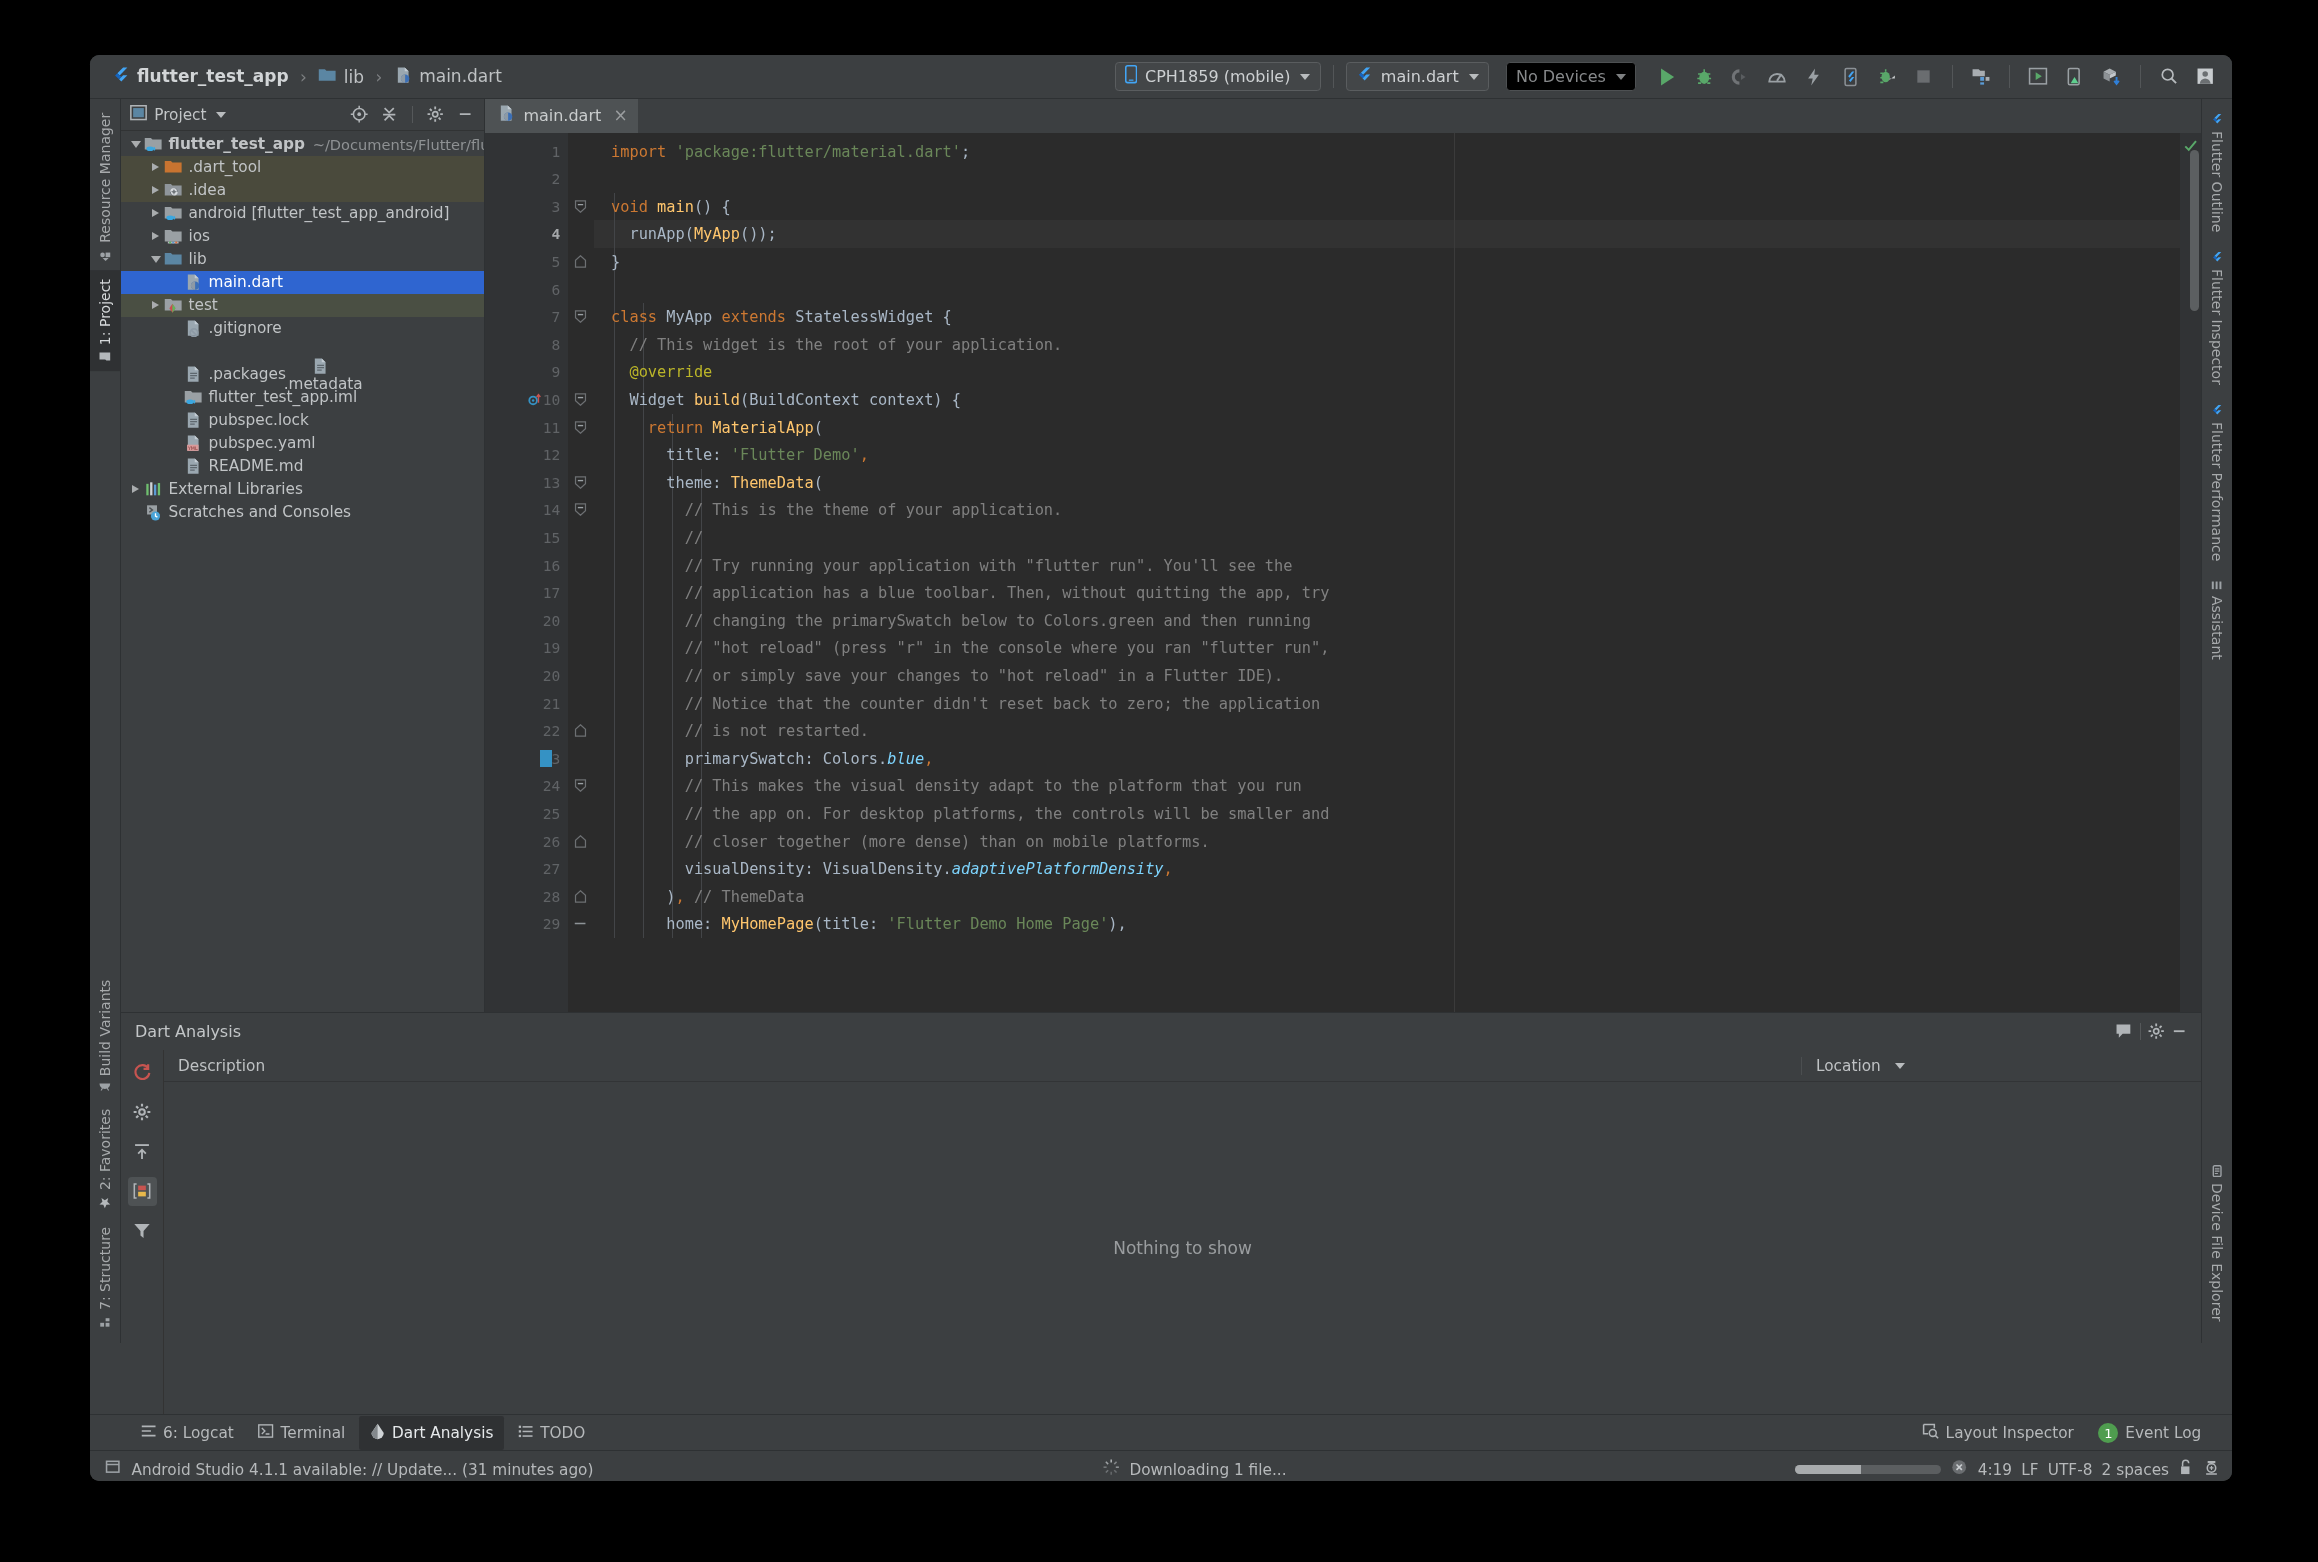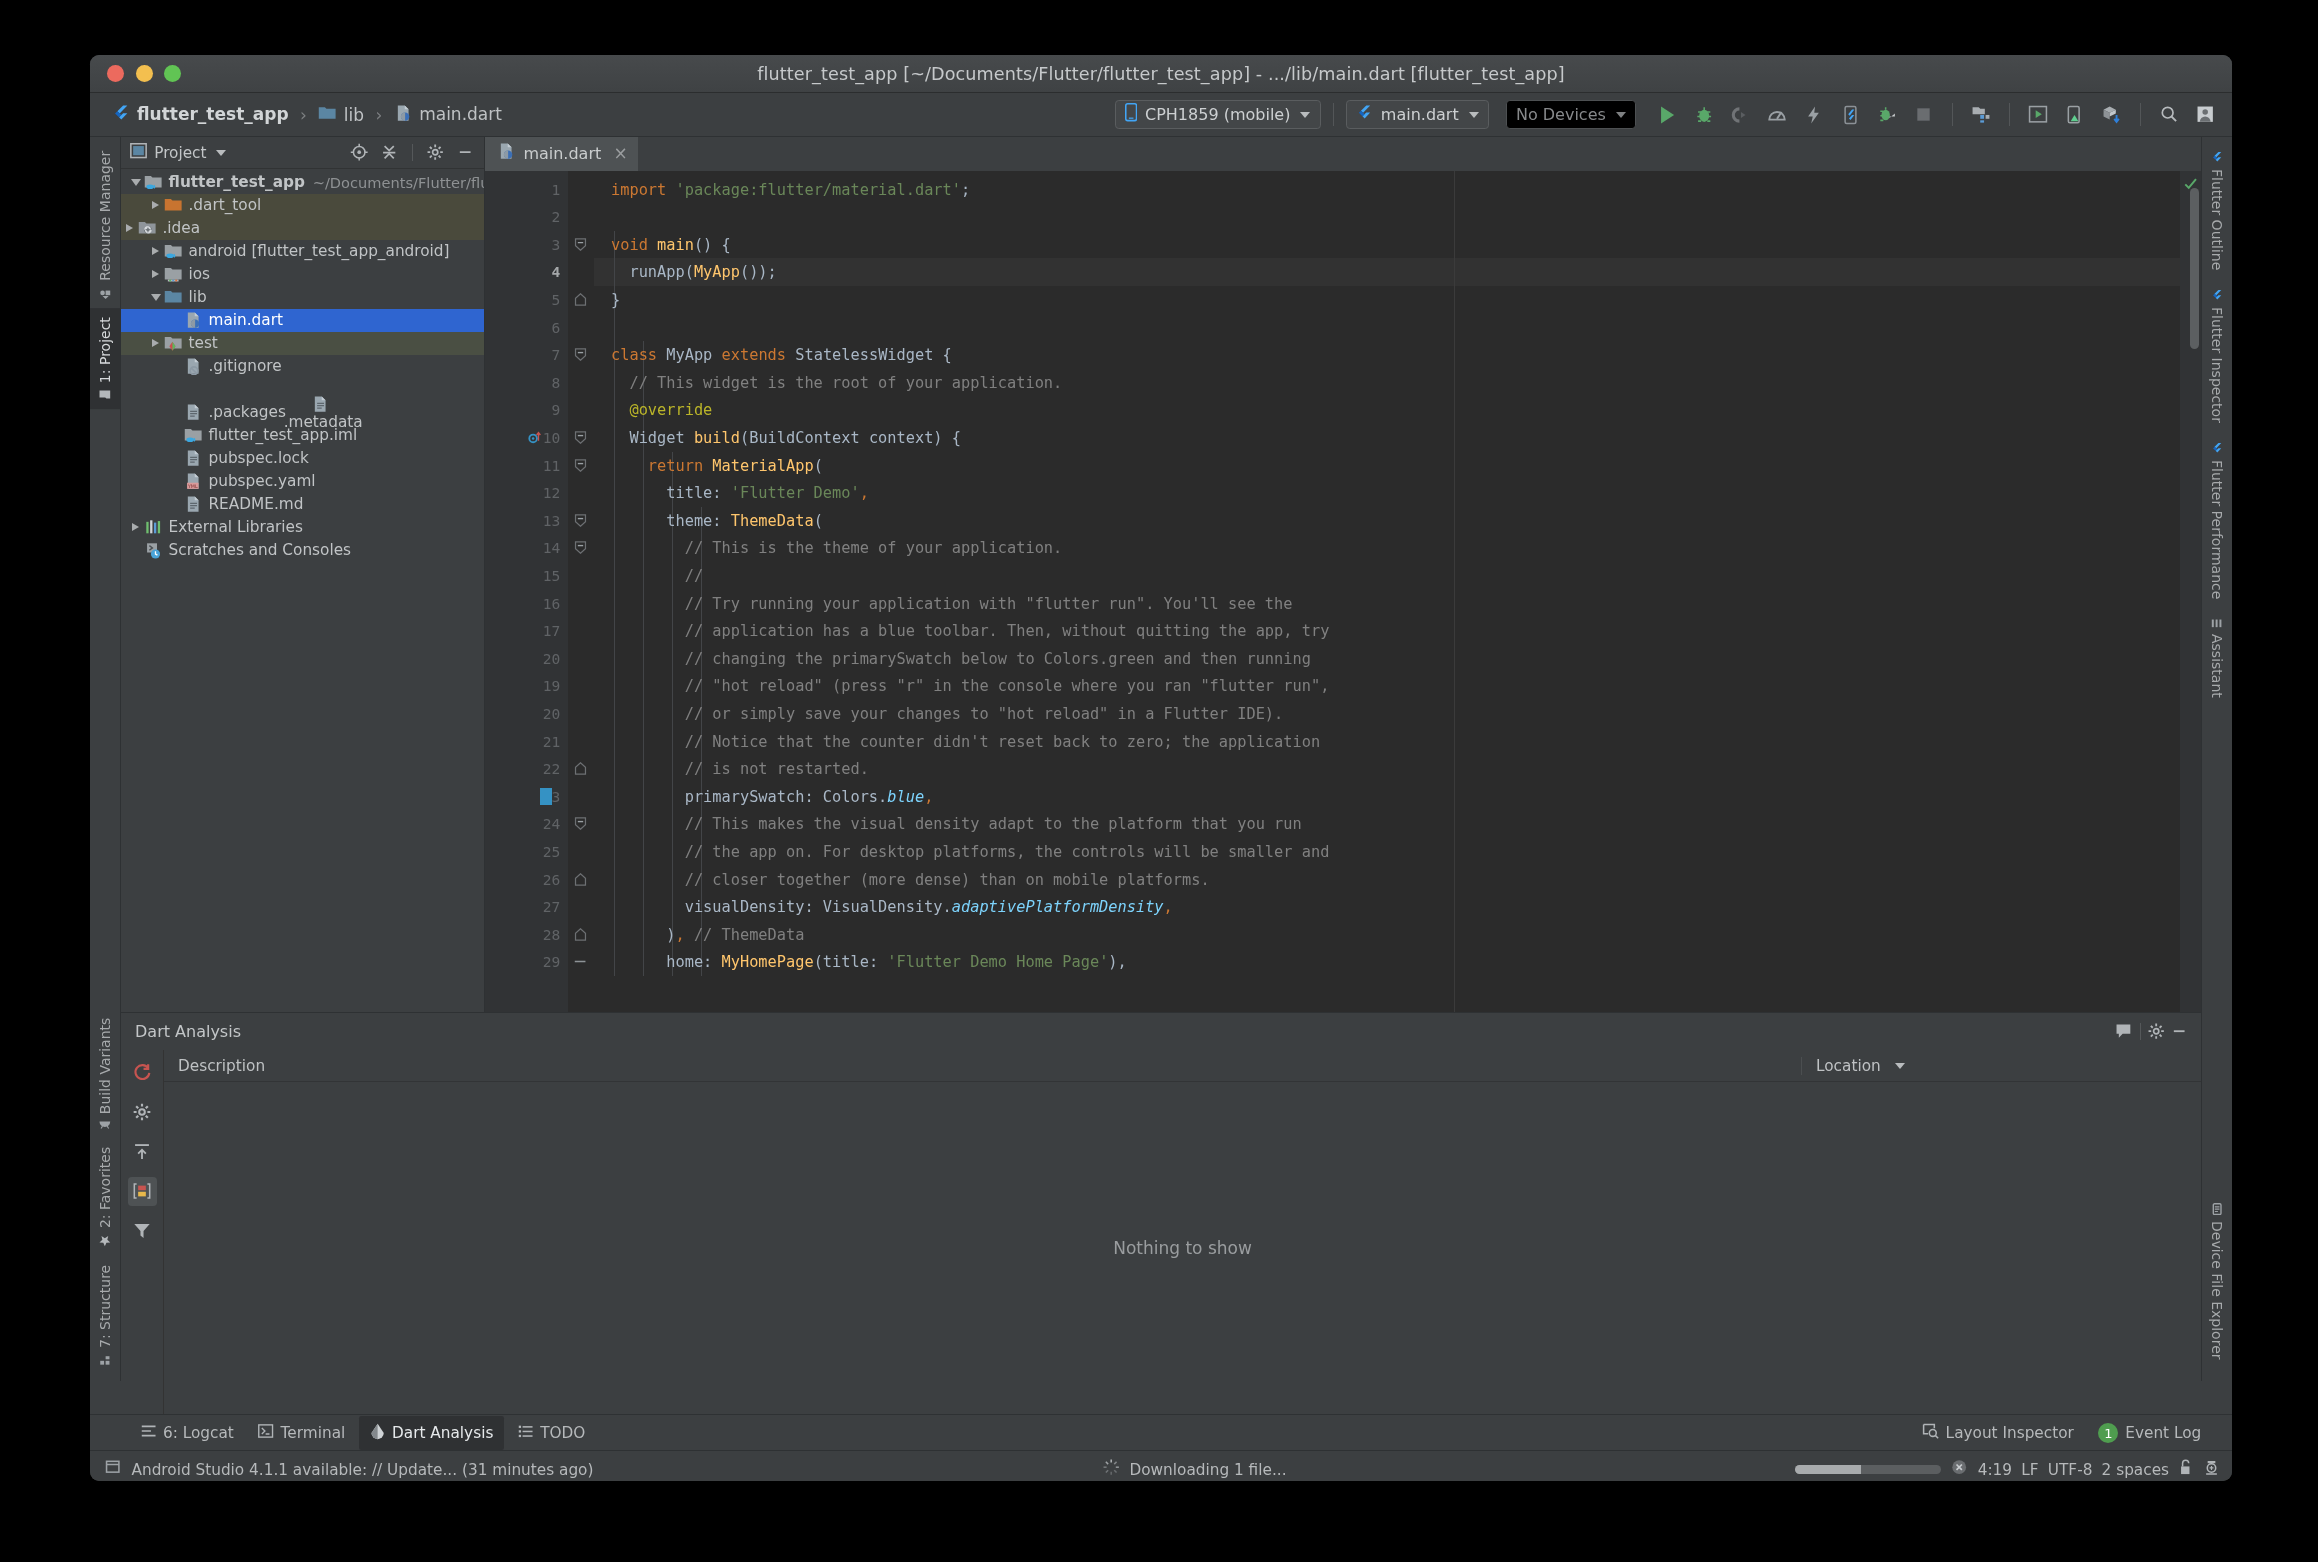--- a/index.html
+++ b/index.html
@@ -173,28 +173,20 @@
   .progress > b{ display:block; width:45%; height:100%; background:#a8abad; }
   .badge{ width:20px;height:20px;border-radius:50%; background:#4f9d4f; color:#fff;
           font-size:13px; display:flex;align-items:center;justify-content:center; }
 </style>
 </head>
 <body>
 
 <div id="root">
   <div class="window">
 
-    <div class="titlebar">
-      <div class="traffic">
-        <div class="dot r"></div>
-        <div class="dot y"></div>
-        <div class="dot g"></div>
-      </div>
-      <div class="win-title">flutter_test_app [~/Documents/Flutter/flutter_test_app] - .../lib/main.dart [flutter_test_app]</div>
-    </div>
 
     <div class="navbar">
       <div class="crumb">
         <span>
           <svg width="18.4" height="18.4" viewBox="0 0 24 24">
             <path d="M14.5 2 L7 9.5 L10 12.5 L20 2 Z" fill="#42a5f5"></path>
             <path d="M14.5 12 L9.2 17.3 L12.2 20.3 L20 12 Z" fill="#42a5f5"></path>
             <path d="M7 9.5 L4 12.5 L9.2 17.3 L12.2 14.3 Z" fill="#1565c0"></path>
           </svg>
         </span>
@@ -452,21 +444,21 @@
             </div>
             <div class="row hl-olive" style="padding-left: 26px;">
               <span class="arrow">
                 <i></i>
               </span>
               <span class="ico"><svg width="18.4" height="18.4" viewBox="0 0 24 24">
                   <path d="M1 4 h8 l2 2 h12 v13 h-22 Z" fill="#c87430"></path>
                 </svg></span>
               <span class="rowtxt">.dart_tool</span>
             </div>
-            <div class="row hl-olive" style="">
+            <div class="row hl-olive" style="padding-left: 26px;">
               <span class="arrow">
                 <i></i>
               </span>
               <span class="ico"><svg width="18.4" height="18.4" viewBox="0 0 24 24">
                   <path d="M1 4 h8 l2 2 h12 v13 h-22 Z" fill="#8f959a"></path>
                   <circle cx="13" cy="14" r="5" fill="#6e7478"></circle>
                   <path d="M13 9 a5 5 0 0 1 4 5 a5 5 0 0 1 -4 -5 Z M18 14 a5 5 0 0 1 -5 5 a5 5 0 0 1 5 -5 Z M13 19 a5 5 0 0 1 -4 -5 a5 5 0 0 1 4 5 Z M8 14 a5 5 0 0 1 5 -5 a5 5 0 0 1 -5 5 Z" fill="#d5d9dc"></path>
                 </svg></span>
               <span class="rowtxt">.idea</span>
             </div>

